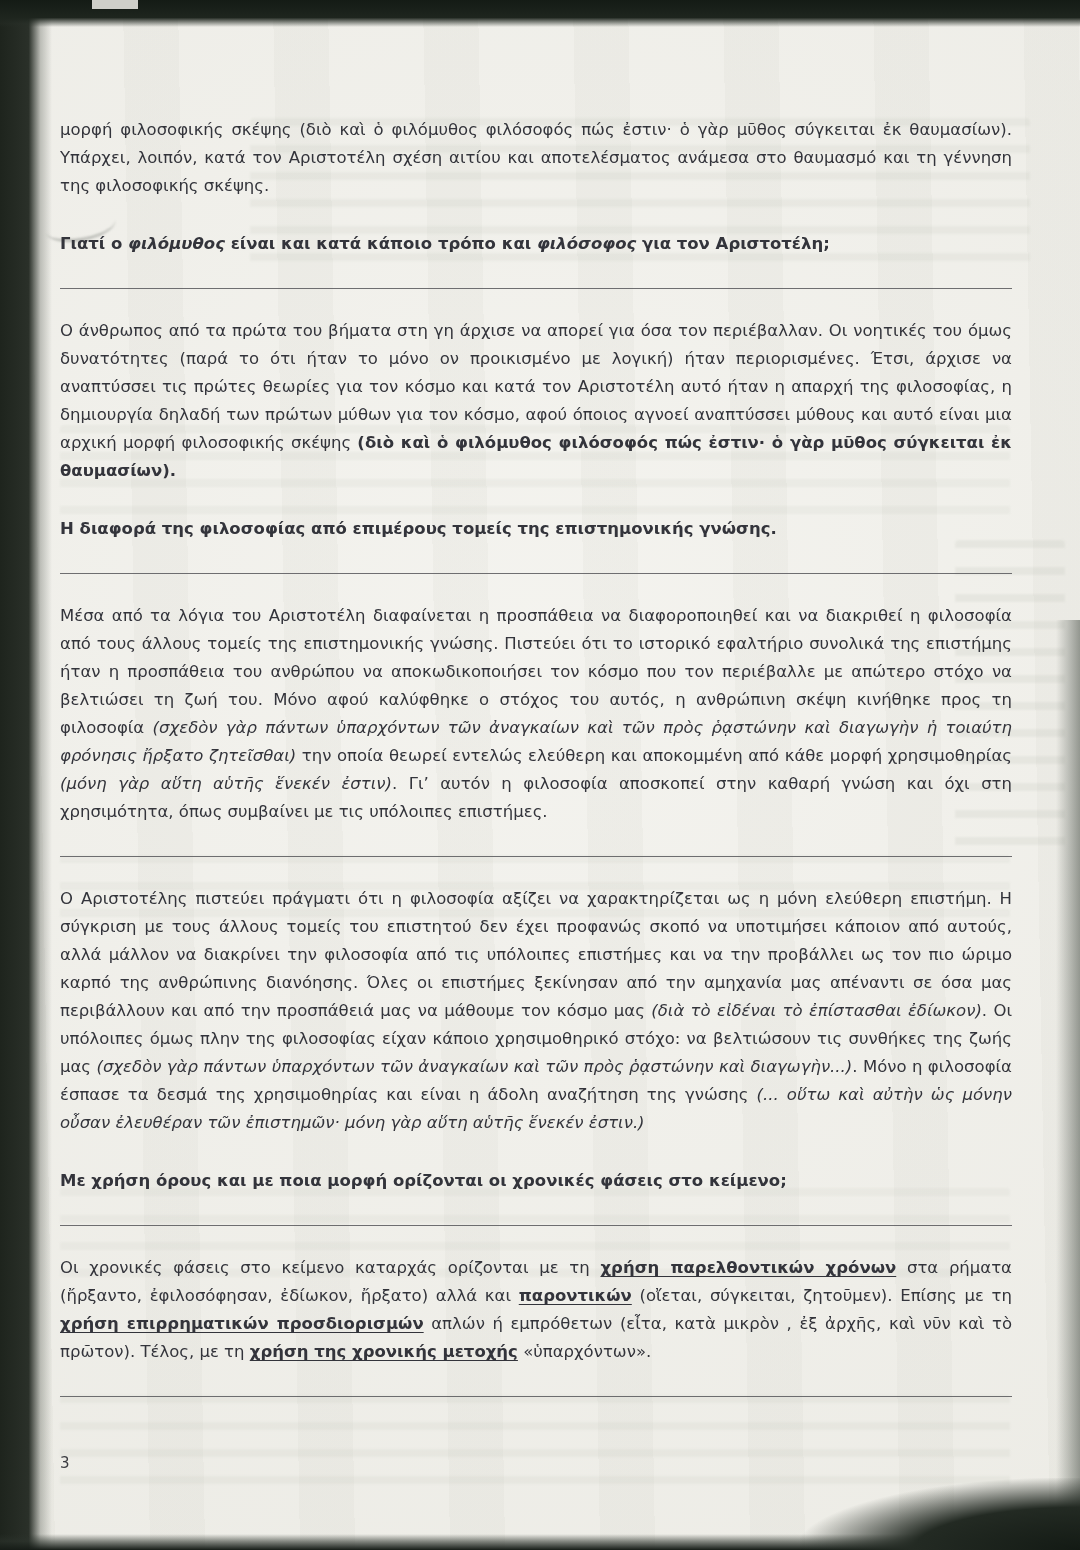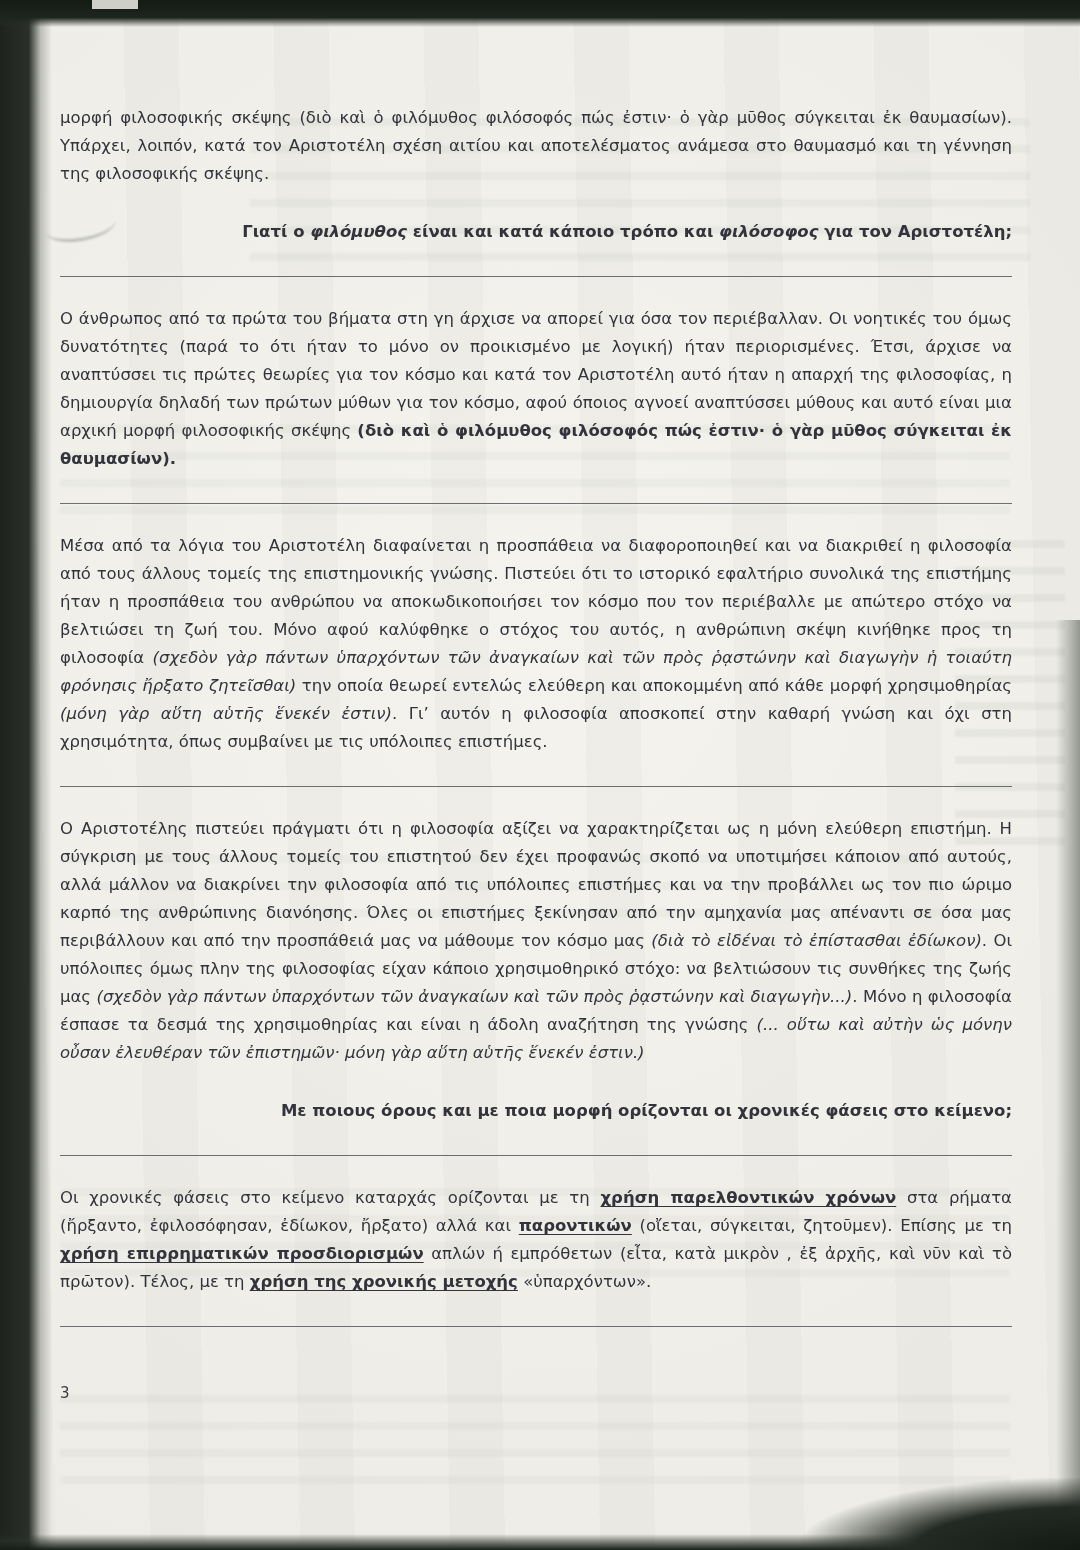--- a/index.html
+++ b/index.html
@@ -51,27 +51,27 @@
     background:radial-gradient(ellipse at 100% 100%, #131a14 0%, #232a23 42%, rgba(35,42,35,0) 72%);
   }
   .scan-smudge{
     position:absolute;left:46px;top:212px;width:70px;height:26px;
     border-bottom:3px solid rgba(90,95,88,.35);border-radius:0 0 60% 40%;
     filter:blur(1px);transform:rotate(-6deg);
   }
   
   .content{
     position:absolute;inset:0;
-    padding:80px 68px 0 60px;
+    padding:116px 68px 0 60px;
     box-sizing:border-box;
     color:var(--ink,#33343b);
-    font-size:16.5px;line-height:28px;margin-top:24px;
+    font-size:16.5px;line-height:28px;
   }
   .para{margin:28px 0;text-align:justify;}
-  .heading{margin:30px 0 6px;font-weight:bold;text-align:right;}
+  .heading{margin:30px 0 6px;font-weight:bold;text-align:left;}
   .para:first-child{margin-top:0;}
   .rule{
     height:1px;margin:30px 0 26px;border:0;
     background:var(--rule,#57575a);opacity:.85;
   }
   .b{font-weight:bold;}
   .i{font-style:italic;}
   .u{text-decoration:underline;text-underline-offset:3px;text-decoration-thickness:1.2px;font-weight:bold;}
   .page-number{
     margin-top:52px;font-size:15px;color:#3a3b40;
@@ -98,25 +98,26 @@
   <div class="edge-right"></div>
   <div class="corner-bottom-right"></div>
   <div class="scan-smudge"></div>
 
   <div class="content">
     <div>
         <p class="para"><span>μορφή φιλοσοφικής σκέψης (διὸ καὶ ὁ φιλόμυθος φιλόσοφός πώς ἐστιν· ὁ γὰρ μῦθος σύγκειται ἐκ θαυμασίων). Υπάρχει, λοιπόν, κατά τον Αριστοτέλη σχέση αιτίου και αποτελέσματος ανάμεσα στο θαυμασμό και τη γέννηση της φιλοσοφικής σκέψης.</span></p>
         <p class="heading"><span class="b">Γιατί ο </span><span class="b i">φιλόμυθος</span><span class="b"> είναι και κατά κάποιο τρόπο και </span><span class="b i">φιλόσοφος</span><span class="b"> για τον Αριστοτέλη;</span></p>
         <div class="rule"></div>
         <p class="para"><span>Ο άνθρωπος από τα πρώτα του βήματα  στη γη άρχισε να απορεί για όσα τον περιέβαλλαν. Οι νοητικές του όμως δυνατότητες (παρά το ότι ήταν το μόνο ον προικισμένο με λογική) ήταν περιορισμένες. Έτσι, άρχισε να αναπτύσσει τις πρώτες θεωρίες για τον κόσμο και κατά τον Αριστοτέλη αυτό ήταν η απαρχή της φιλοσοφίας, η δημιουργία δηλαδή των πρώτων μύθων για τον κόσμο, αφού όποιος αγνοεί αναπτύσσει μύθους και αυτό είναι μια αρχική μορφή φιλοσοφικής σκέψης </span><span class="b">(διὸ καὶ ὁ φιλόμυθος φιλόσοφός πώς ἐστιν· ὁ γὰρ μῦθος σύγκειται ἐκ θαυμασίων).</span></p>
+        <p class="heading"><span class="b">Η διαφορά της φιλοσοφίας από επιμέρους τομείς της επιστημονικής γνώσης.</span></p>
         <div class="rule"></div>
         <p class="para"><span>Μέσα από τα λόγια του Αριστοτέλη διαφαίνεται η προσπάθεια να διαφοροποιηθεί και να διακριθεί η φιλοσοφία από τους άλλους τομείς της επιστημονικής γνώσης. Πιστεύει ότι το ιστορικό εφαλτήριο συνολικά της επιστήμης ήταν η προσπάθεια του ανθρώπου να αποκωδικοποιήσει τον κόσμο που τον περιέβαλλε με απώτερο στόχο να  βελτιώσει τη ζωή του. Μόνο αφού καλύφθηκε ο στόχος του αυτός, η ανθρώπινη σκέψη κινήθηκε προς τη φιλοσοφία </span><span class="i">(σχεδὸν γὰρ πάντων ὑπαρχόντων τῶν ἀναγκαίων καὶ τῶν πρὸς ῥᾳστώνην καὶ διαγωγὴν ἡ τοιαύτη φρόνησις ἤρξατο ζητεῖσθαι)</span><span> την οποία θεωρεί εντελώς ελεύθερη και αποκομμένη από κάθε μορφή χρησιμοθηρίας </span><span class="i">(μόνη γὰρ αὕτη αὑτῆς ἕνεκέν ἐστιν)</span><span>. Γι’ αυτόν η φιλοσοφία αποσκοπεί στην καθαρή γνώση και όχι στη χρησιμότητα, όπως συμβαίνει με τις υπόλοιπες επιστήμες.</span></p>
         <div class="rule"></div>
         <p class="para"><span>Ο Αριστοτέλης πιστεύει πράγματι ότι η φιλοσοφία αξίζει να χαρακτηρίζεται ως η μόνη ελεύθερη επιστήμη. Η σύγκριση με τους άλλους τομείς του επιστητού δεν έχει προφανώς σκοπό να υποτιμήσει κάποιον από αυτούς, αλλά μάλλον να διακρίνει την φιλοσοφία από τις υπόλοιπες επιστήμες και να την προβάλλει ως τον πιο ώριμο καρπό της ανθρώπινης διανόησης. Όλες οι επιστήμες ξεκίνησαν από την αμηχανία μας απέναντι σε όσα μας περιβάλλουν και από την προσπάθειά μας να μάθουμε τον κόσμο μας </span><span class="i">(διὰ τὸ εἰδέναι τὸ ἐπίστασθαι ἐδίωκον)</span><span>. Οι υπόλοιπες όμως πλην της φιλοσοφίας είχαν κάποιο χρησιμοθηρικό στόχο: να βελτιώσουν τις συνθήκες της ζωής μας </span><span class="i">(σχεδὸν γὰρ πάντων ὑπαρχόντων τῶν ἀναγκαίων καὶ τῶν πρὸς ῥᾳστώνην καὶ διαγωγὴν...)</span><span>. Μόνο η φιλοσοφία έσπασε τα δεσμά της χρησιμοθηρίας και είναι η άδολη αναζήτηση της γνώσης </span><span class="i">(... οὕτω καὶ αὐτὴν ὡς μόνην οὖσαν ἐλευθέραν τῶν ἐπιστημῶν· μόνη γὰρ αὕτη αὑτῆς ἕνεκέν ἐστιν.)</span></p>
-        <p class="heading"><span class="b">Με ποιους όρους και με ποια μορφή ορίζονται οι χρονικές φάσεις στο κείμενο;</span></p>
+        <p class="heading"><span class="b">Με χρήση όρους και με ποια μορφή ορίζονται οι χρονικές φάσεις στο κείμενο;</span></p>
         <div class="rule"></div>
         <p class="para"><span>Οι χρονικές φάσεις στο κείμενο καταρχάς ορίζονται με τη </span><span class="u">χρήση παρελθοντικών χρόνων</span><span> στα ρήματα (ἤρξαντο, ἐφιλοσόφησαν, ἐδίωκον, ἤρξατο) αλλά και </span><span class="u">παροντικών</span><span> (οἴεται, σύγκειται, ζητοῦμεν). Επίσης με τη </span><span class="u">χρήση επιρρηματικών προσδιορισμών</span><span> απλών ή εμπρόθετων (εἶτα, κατὰ μικρὸν , ἐξ ἀρχῆς,  καὶ νῦν καὶ τὸ πρῶτον). Τέλος, με τη </span><span class="u">χρήση της χρονικής μετοχής</span><span> «ὑπαρχόντων».</span></p>
         <div class="rule"></div>
       </div>
     <div class="page-number">3</div>
   </div>
 
 </div>
 
 </body></html>

